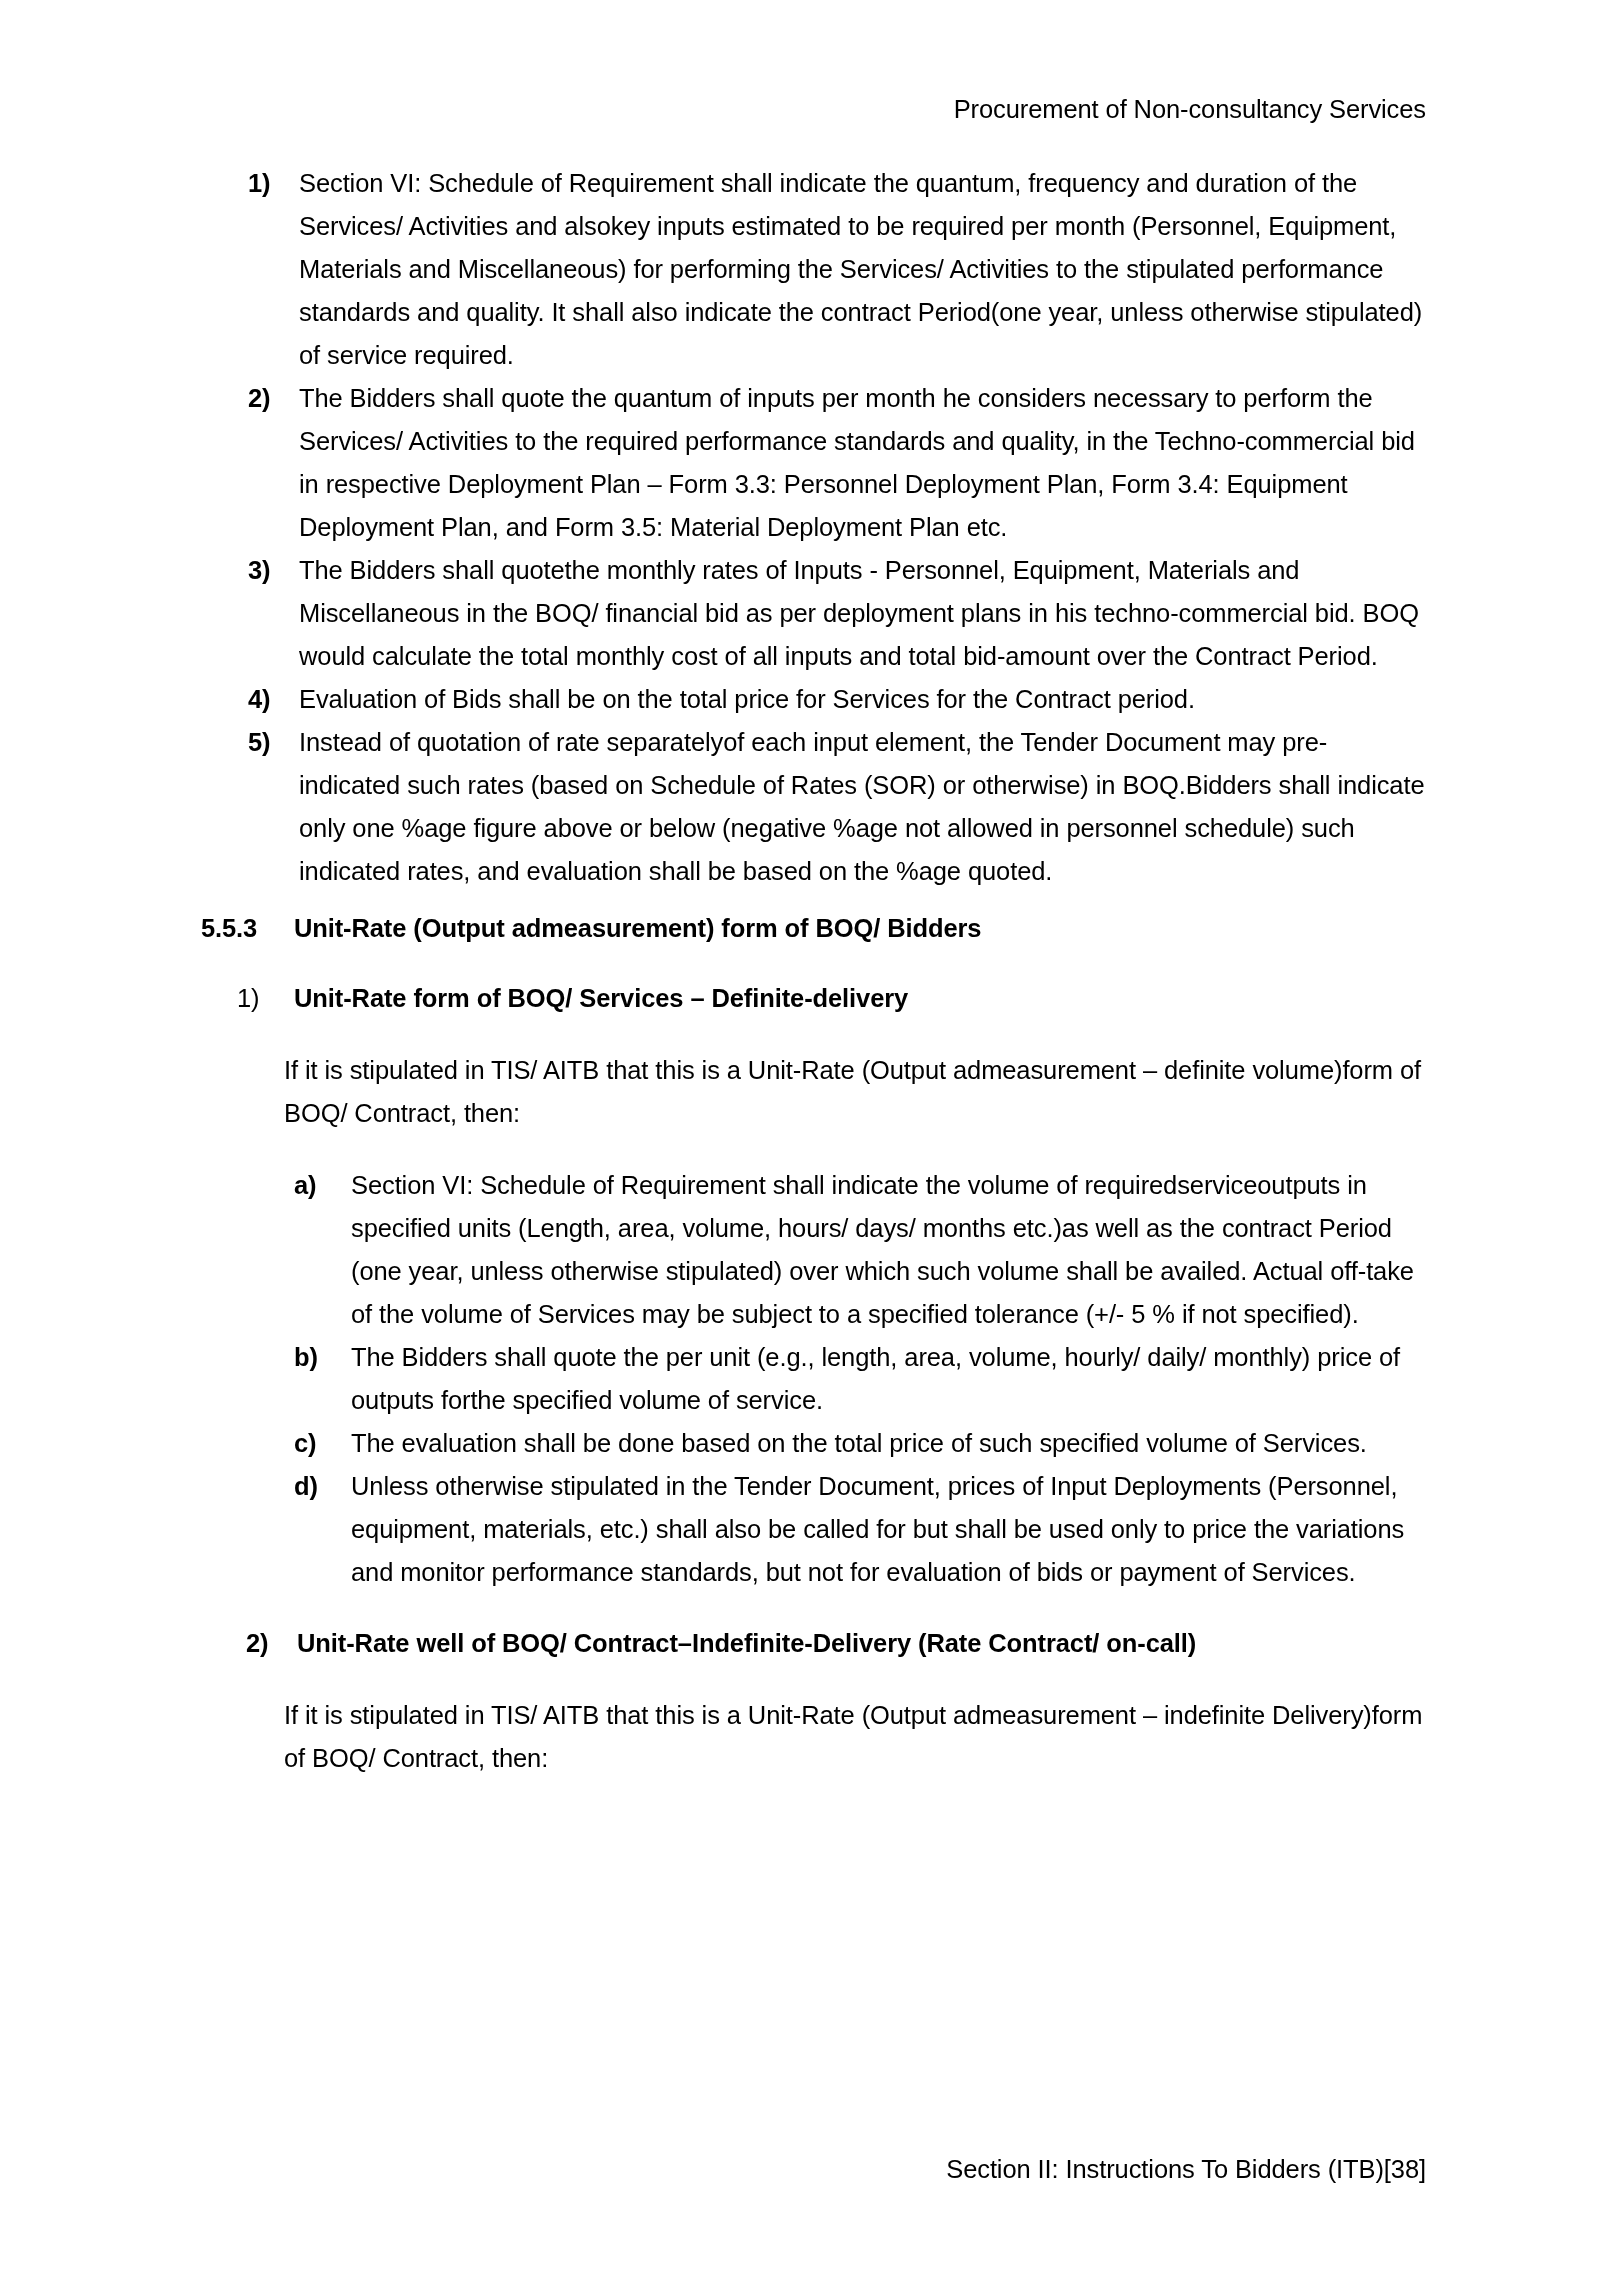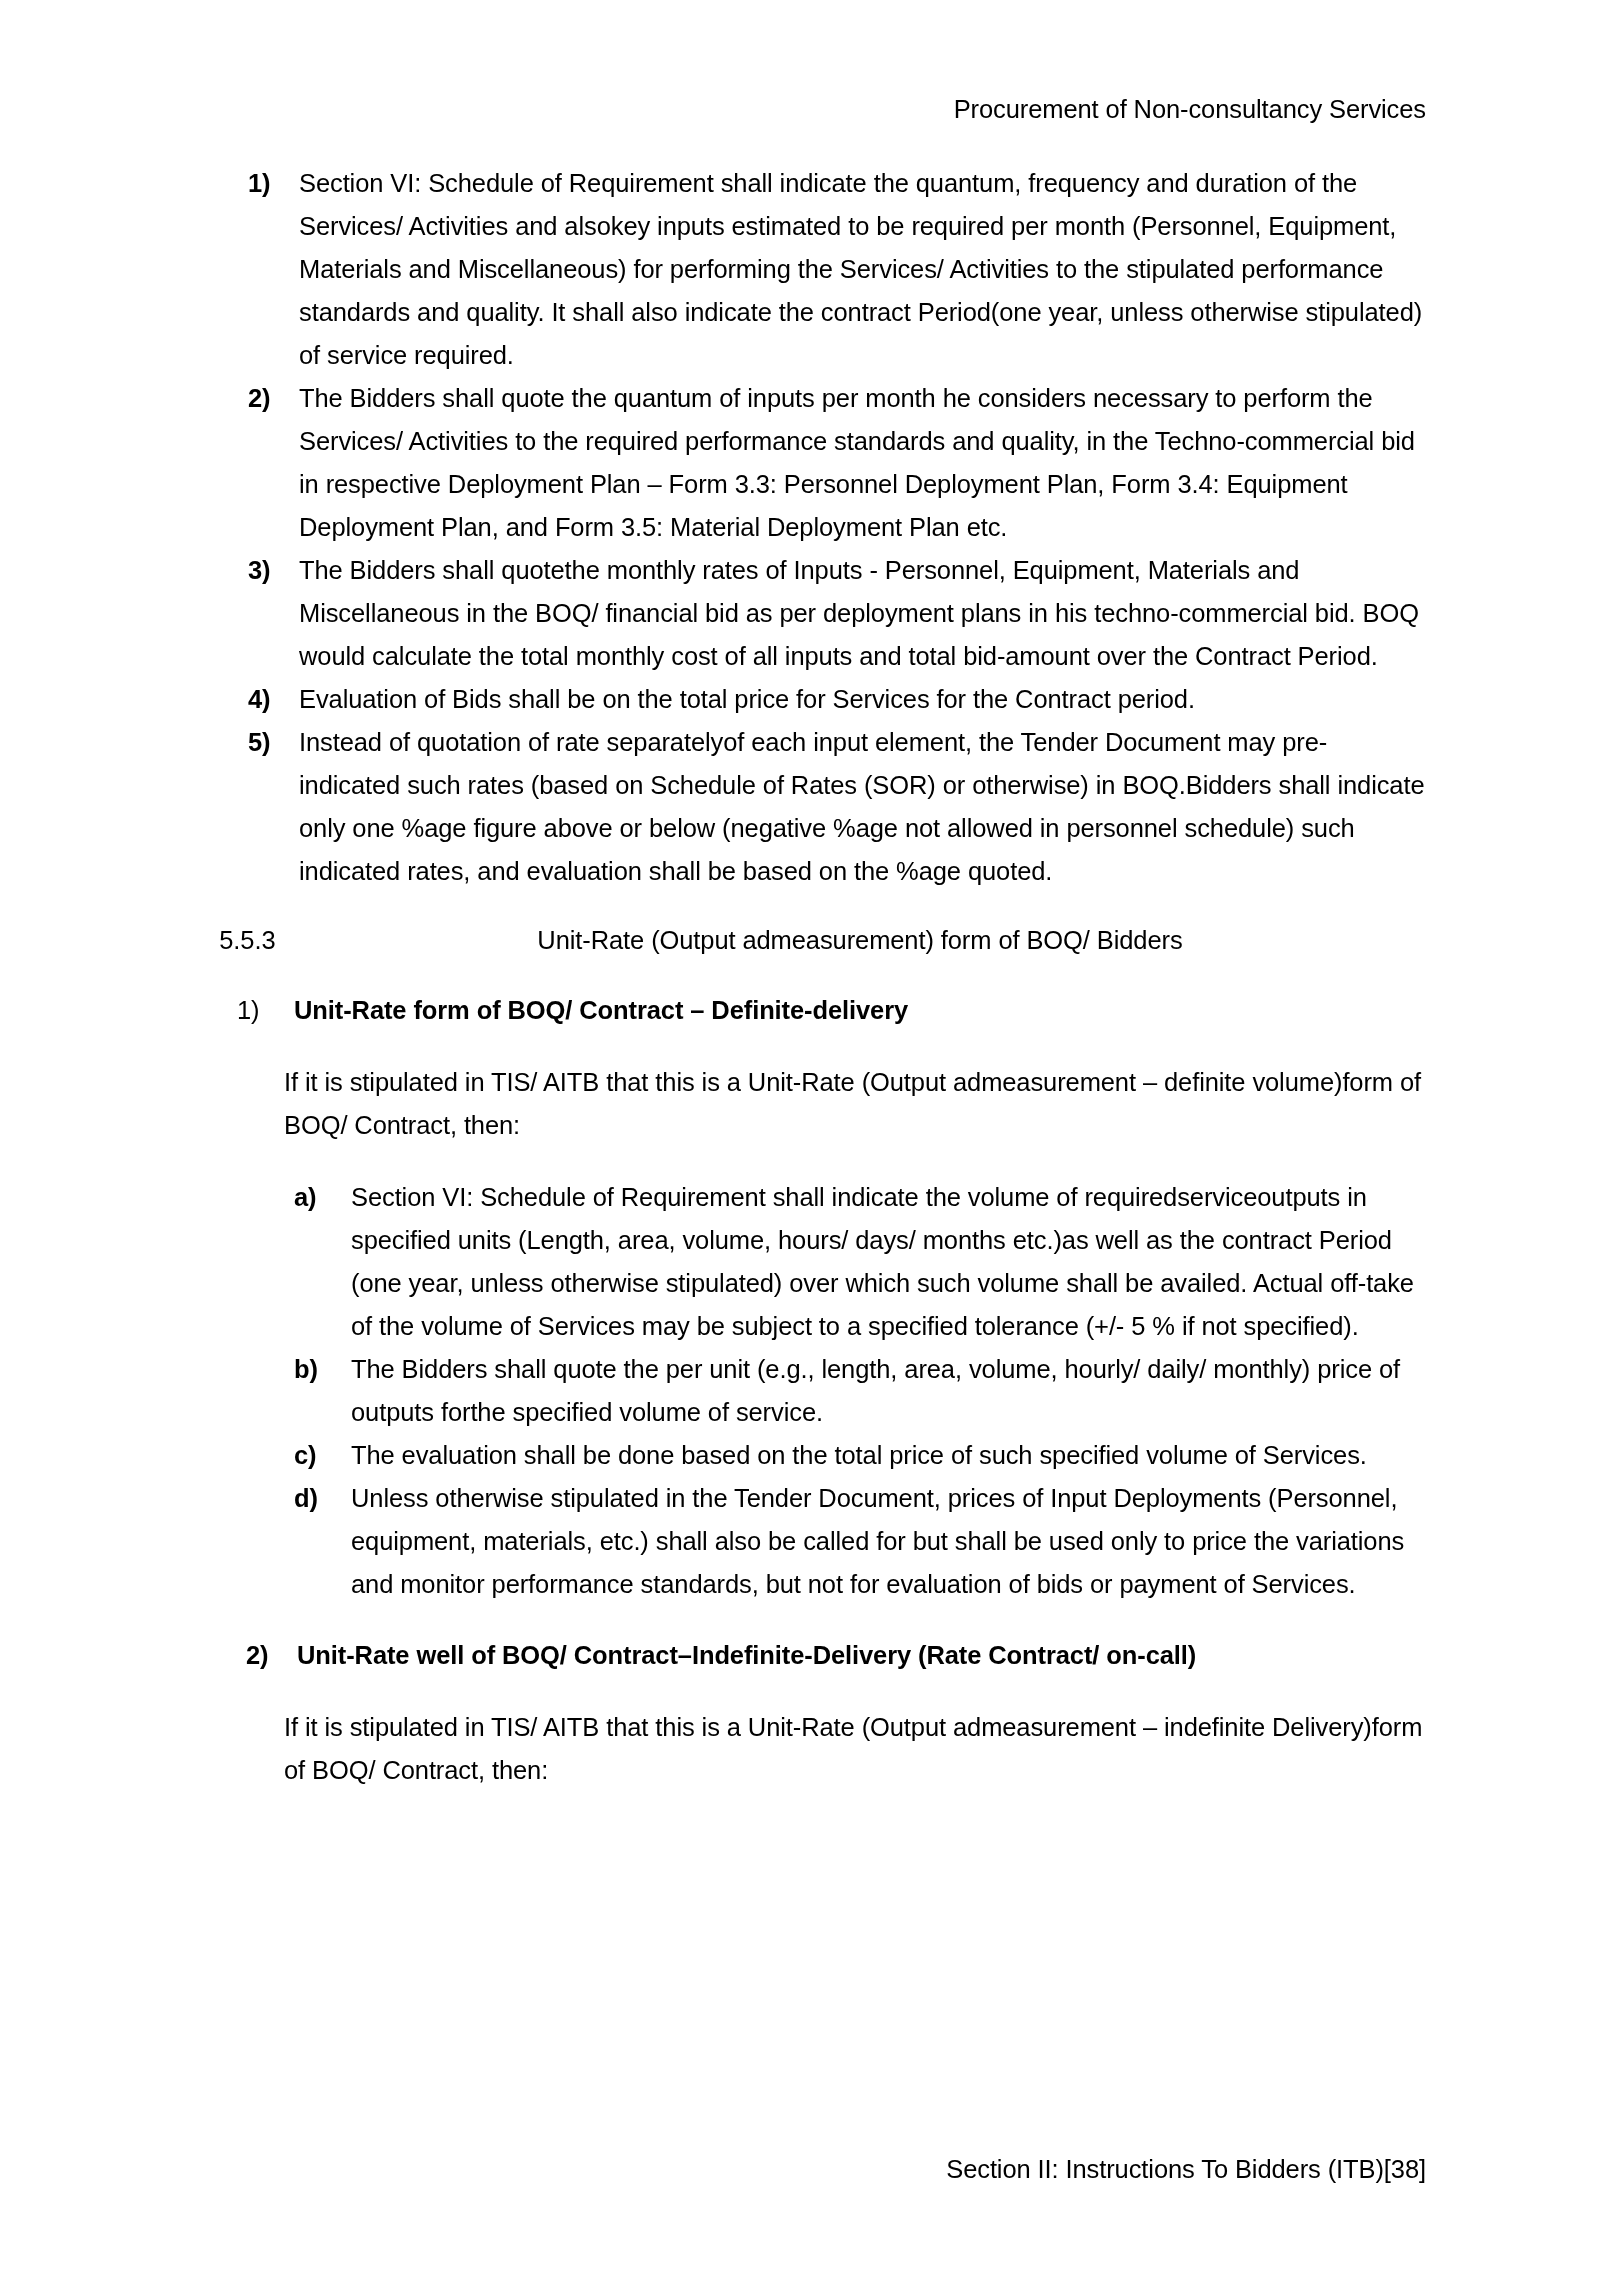--- a/index.html
+++ b/index.html
@@ -17,21 +17,21 @@
   .content { position:absolute; left:196px; right:195px; top:88px; }
   .header-row { text-align:right; }
   .intro { margin:57px 0 0 0; }
   p { margin:0; }
 
   .mainlist { margin-top:31px; padding-left:52px; }
   .li { display:flex; }
   .li .marker { flex:0 0 51px; font-weight:bold; }
   .li .litext { flex:1 1 auto; }
 
-  .section-heading { margin-top:26px; display:flex; font-weight:normal;text-align:center; }
+  .section-heading { margin-top:14px; display:flex; font-weight:bold; }
   .sec-num { flex:0 0 93px; margin-left:4.9px; }
   .sec-title { flex:1 1 auto; }
 
   .subheading { display:flex; }
   .subheading .sub-title { flex:1 1 auto; font-weight:bold; }
   .sub1 { margin-top:27.4px; }
   .sub1 .sub-num { flex:0 0 57px; margin-left:41px; font-weight:normal; }
   .sub2 { margin-top:27.4px; }
   .sub2 .sub-num { flex:0 0 51px; margin-left:50px; font-weight:bold; }
 
@@ -79,21 +79,21 @@
       </div>
     </div>
 
     <div class="section-heading">
       <span class="sec-num">5.5.3</span>
       <span class="sec-title">Unit-Rate (Output admeasurement) form of BOQ/ Bidders</span>
     </div>
 
     <div class="subheading sub1">
       <span class="sub-num">1)</span>
-      <span class="sub-title">Unit-Rate form of BOQ/ Contract – Definite-delivery</span>
+      <span class="sub-title">Unit-Rate form of BOQ/ Services – Definite-delivery</span>
     </div>
 
     <p class="subpara">If it is stipulated in TIS/ AITB that this is a Unit-Rate (Output admeasurement – definite volume)form of BOQ/ Contract, then:</p>
 
     <div class="sublist">
       <div class="li">
         <span class="marker">a)</span>
         <div class="litext">Section VI: Schedule of Requirement shall indicate the volume of requiredserviceoutputs in specified units (Length, area, volume, hours/ days/ months etc.)as well as the contract Period (one year, unless otherwise stipulated) over which such volume shall be availed. Actual off-take of the volume of Services may be subject to a specified tolerance (+/- 5 % if not specified).</div>
       </div>
       <div class="li">

